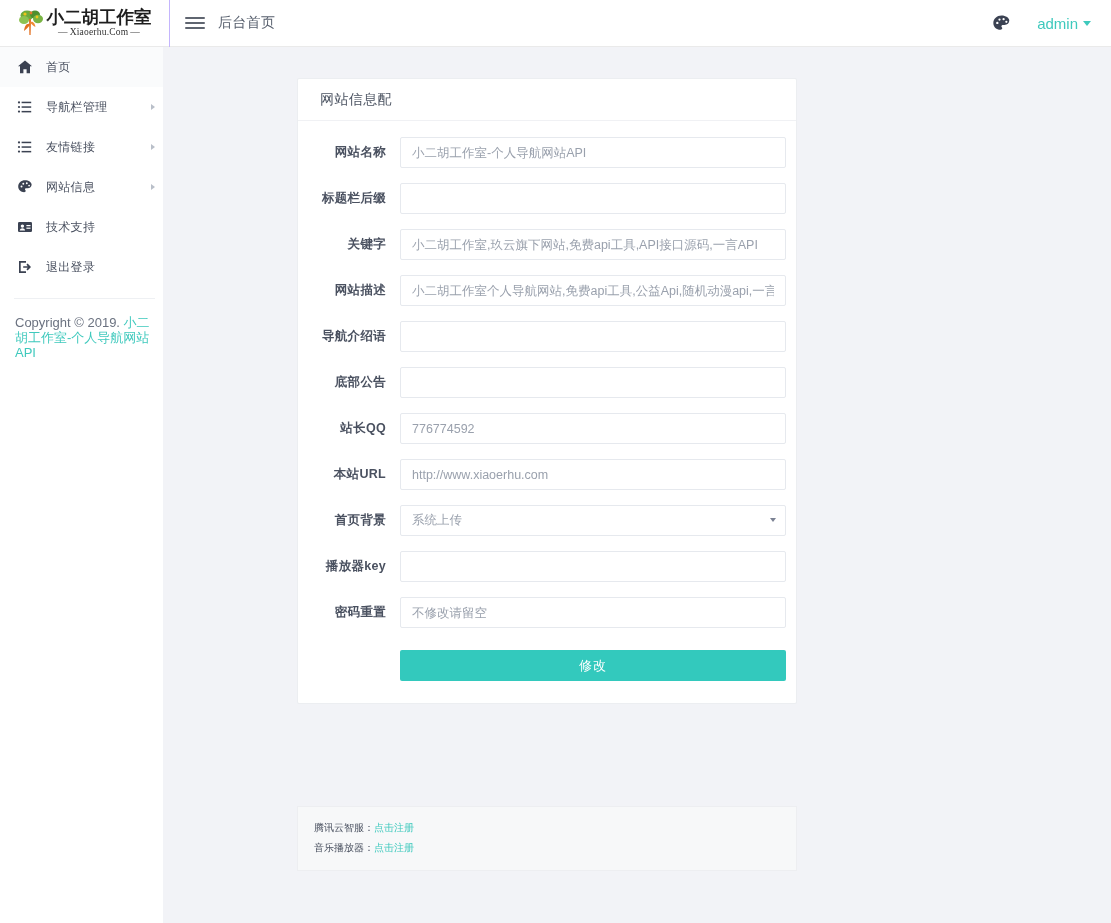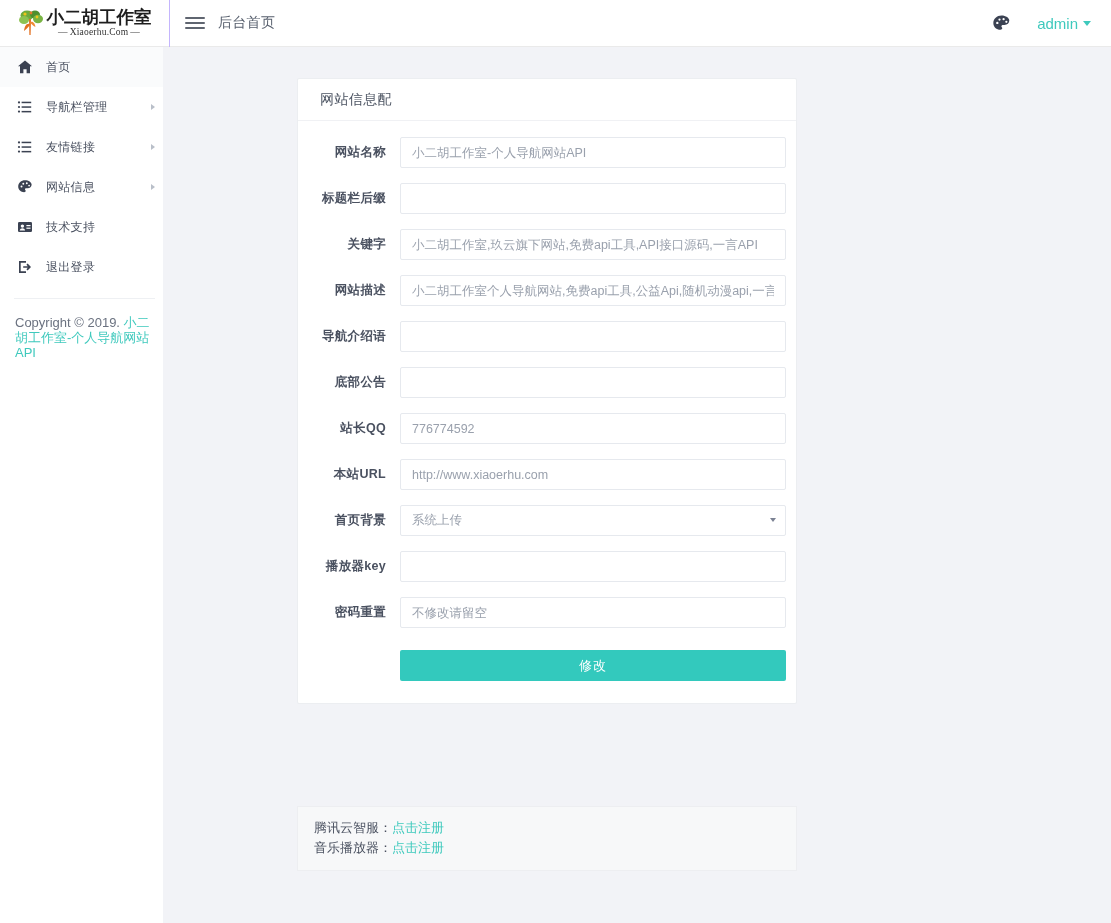--- a/index.html
+++ b/index.html
@@ -141,21 +141,21 @@
     color: #ffffff; font-size: 13px; letter-spacing: 1px;
     border-radius: 2px; cursor: pointer;
     font-family: "Liberation Sans", "DejaVu Sans", sans-serif;
   }
 
   .note-panel {
     position: absolute; left: 134px; top: 0;
     width: 500px;
     background: #f7f8f9; border: 1px solid #edeef1;
     padding: 11px 16px 12px 16px;
-    font-size: 13px; color: #4a5160; line-height: 20px;
+    font-size: 10px; color: #4a5160; line-height: 20px;
   }
   .note-panel a { color: #3fc9bd; text-decoration: none; }
 </style>
 </head>
 <body>
 
 <div class="header">
 
   <div class="logo-zone">
     <div class="logo-wrap">

